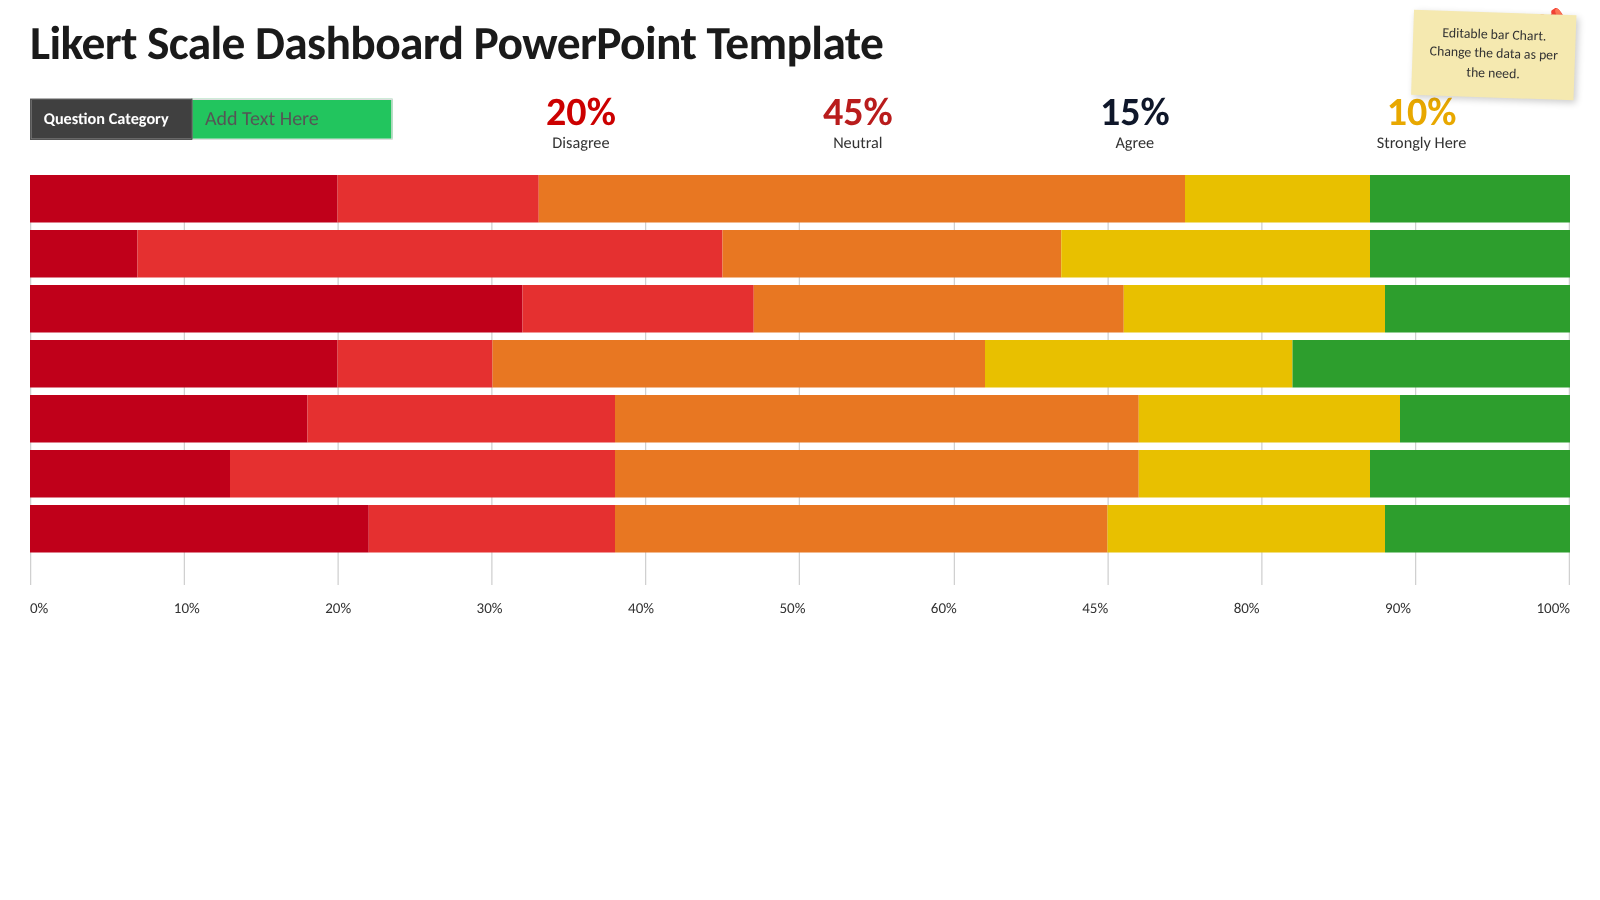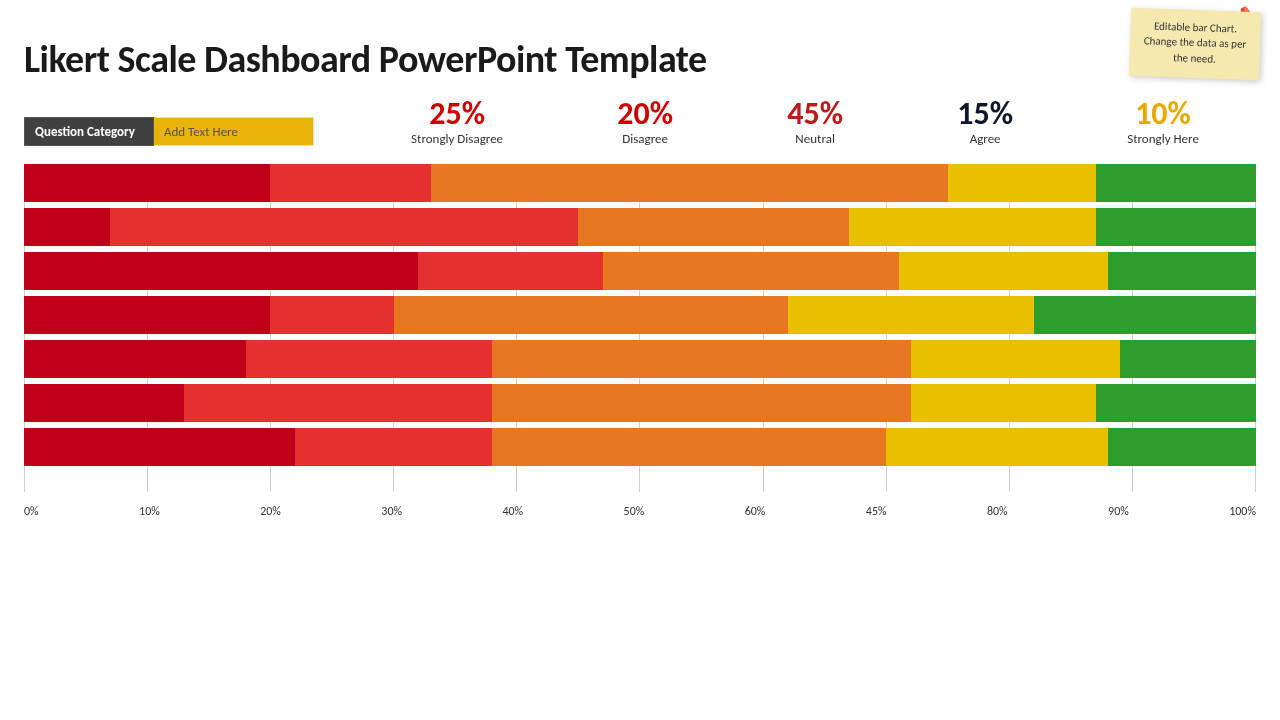--- a/index.html
+++ b/index.html
@@ -9,48 +9,48 @@
       background: #ffffff;
       font-family: 'Calibri', 'Arial', sans-serif;
       overflow: hidden;
       position: relative;
     }
 
     .main-title {
       font-size: 38px;
       font-weight: 900;
       color: #1a1a1a;
-      padding: 36px 24px 10px 24px;
+      padding: 12px 24px 10px 24px;
       letter-spacing: -0.5px;
     }
 
     .top-section {
       display: flex;
-      align-items: flex-end;
+      align-items: center;
       padding: 0 24px;
       gap: 40px;
       margin-bottom: 8px;
     }
 
     .info-table {
       border-collapse: collapse;
       min-width: 290px;
     }
     .info-table tr td:first-child {
       background: #404040;
       color: #ffffff;
       font-weight: 700;
       font-size: 13px;
       padding: 6px 10px;
       white-space: nowrap;
     }
     .info-table tr td:last-child {
-      background: #eab308;
+      background: #22c55e;
       color: #555;
-      font-size: 13px;
+      font-size: 16px;
       padding: 6px 10px;
       min-width: 150px;
       border: 1px solid #ddd;
     }
     .info-table tr td:first-child {
       border: 1px solid #555;
     }
 
     .stats-row {
       display: flex;
@@ -188,24 +188,20 @@
   <table class="info-table">
     <tbody id="info-table-body">
         <tr>
     <td>Question Category</td>
     <td>Add Text Here</td>
   </tr>
       </tbody>
   </table>
 
   <div class="stats-row" id="stats-row">
-      <div class="stat-item">
-    <div class="stat-percent" style="color:#cc0000">25%</div>
-    <div class="stat-label">Strongly Disagree</div>
-  </div>
       <div class="stat-item">
     <div class="stat-percent" style="color:#cc0000">20%</div>
     <div class="stat-label">Disagree</div>
   </div>
       <div class="stat-item">
     <div class="stat-percent" style="color:#b91c1c">45%</div>
     <div class="stat-label">Neutral</div>
   </div>
       <div class="stat-item">
     <div class="stat-percent" style="color:#0f172a">15%</div>

